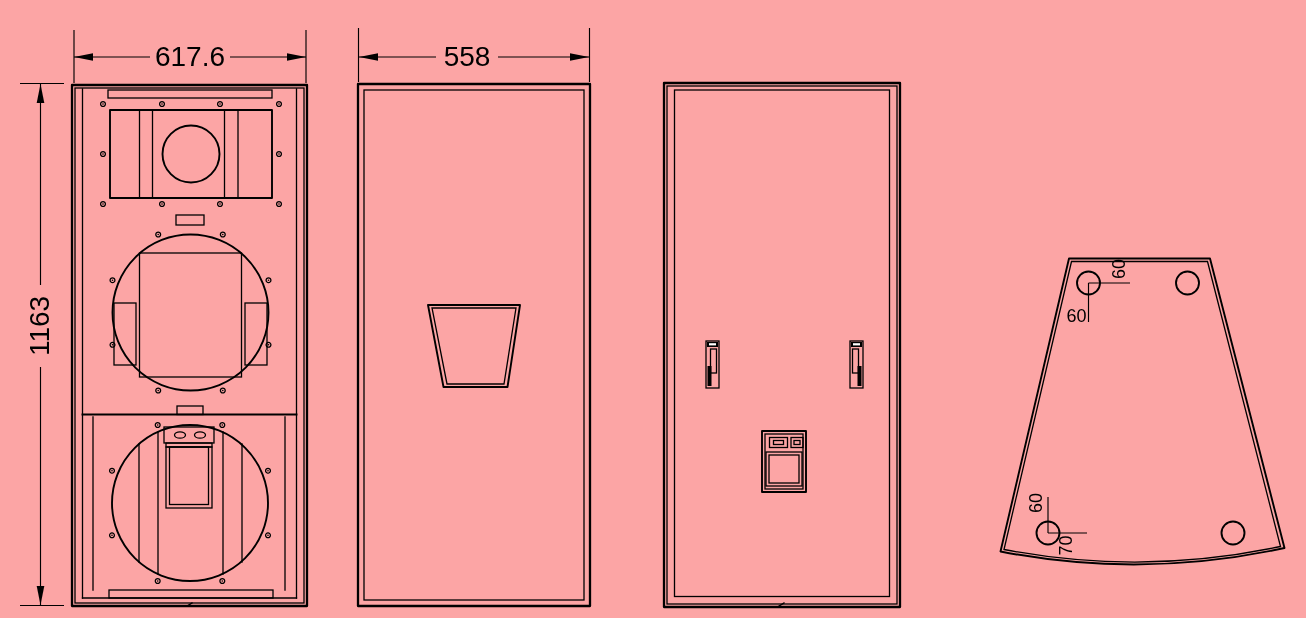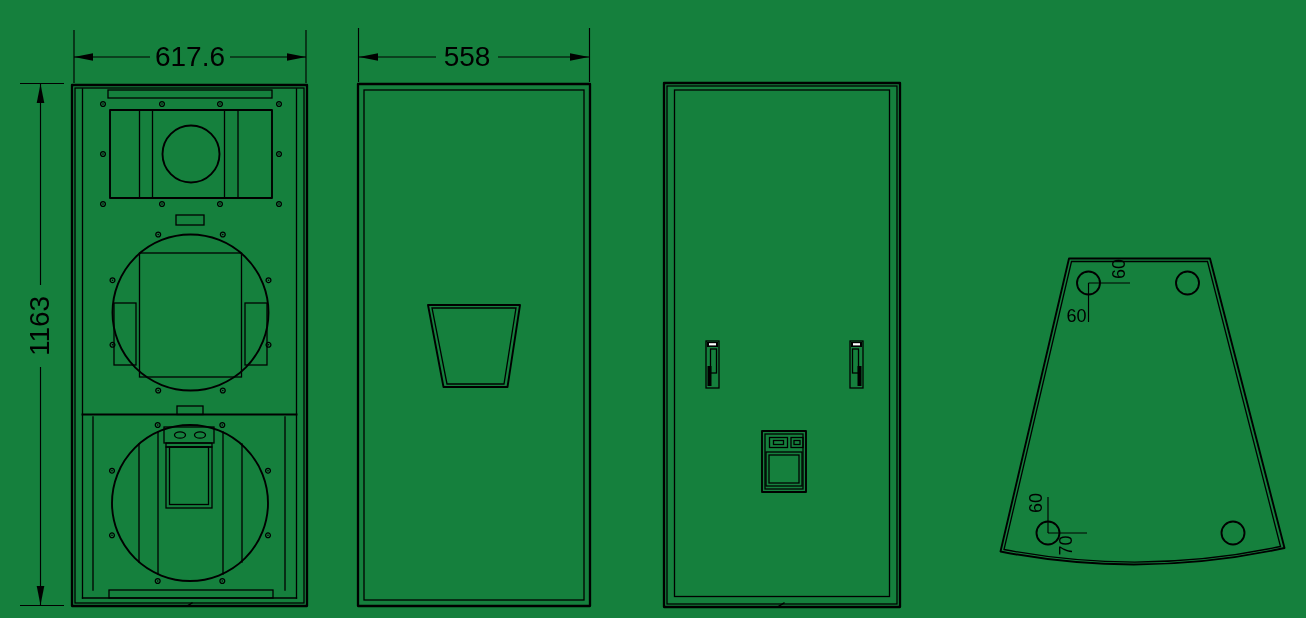--- a/index.html
+++ b/index.html
@@ -1,16 +1,16 @@
 <!DOCTYPE html>
 <html><head>
 <meta charset="utf-8">
 <style>
   html,body{margin:0;padding:0;background:#ffffff;}
-  .stage{position:relative;width:1306px;height:618px;background:#15803d;overflow:hidden;
+  .stage{position:relative;width:1306px;height:618px;background:#fca5a5;overflow:hidden;
          font-family:"Liberation Sans","DejaVu Sans",sans-serif;}
   svg{display:block;}
   .ln  {stroke:#000;fill:none;stroke-width:1.9;stroke-linecap:square;stroke-linejoin:round;}
   .ln2 {stroke:#000;fill:none;stroke-width:2.3;stroke-linecap:square;stroke-linejoin:round;}
   .thin{stroke:#000;fill:none;stroke-width:1.3;stroke-linecap:square;}
   .dim {stroke:#000;fill:none;stroke-width:1.15;stroke-linecap:butt;}
   .arr {fill:#000;stroke:none;}
   .wfill{fill:#ffffff;stroke:none;}
   text{fill:#000;font-family:"Liberation Sans","DejaVu Sans",sans-serif;}
   .dimtxt{font-size:28px;}

